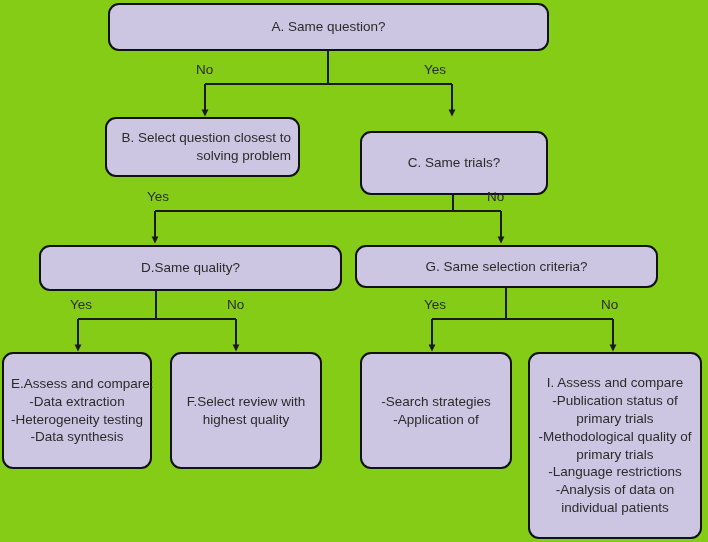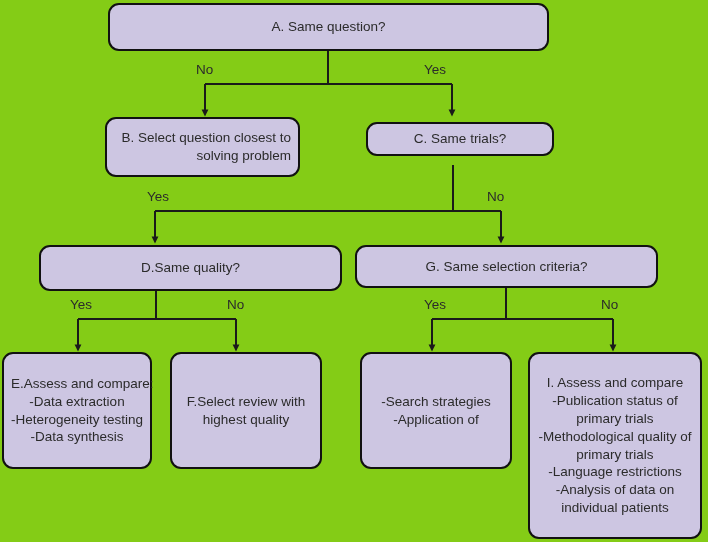--- a/index.html
+++ b/index.html
@@ -95,21 +95,21 @@
     </span>
   </div>
 
   <div class="node" style="left:105px; top:117px; width:195px; height:60px;text-align:right;">
     <span class="lines">
       <span class="ln">B. Select question closest to</span>
       <span class="ln">solving problem</span>
     </span>
   </div>
 
-  <div class="node" style="left:360px; top:122px; width:188px; height:34px;margin-left:6px;">
+  <div class="node" style="left:360px; top:131px; width:188px; height:64px;">
     <span class="lines">
       <span class="ln">C. Same trials?</span>
     </span>
   </div>
 
   <div class="node" style="left:5px; top:245px; width:303px; height:46px;margin-left:34px;">
     <span class="lines">
       <span class="ln">D.Same quality?</span>
     </span>
   </div>

